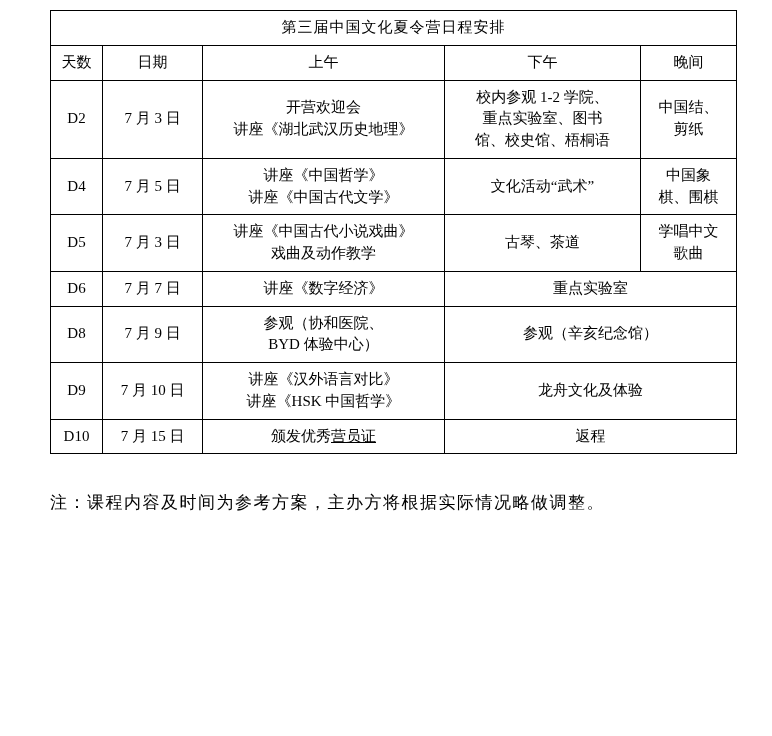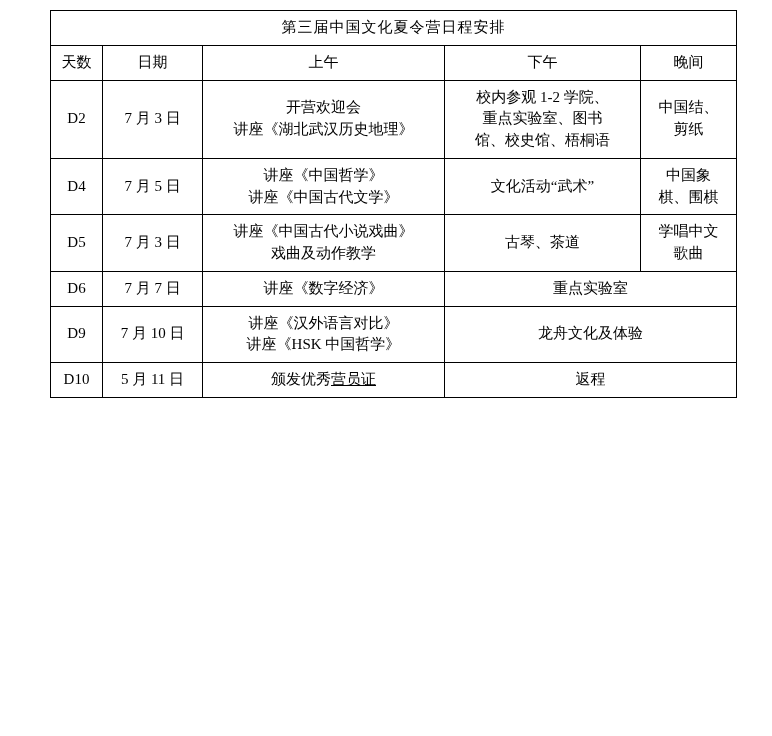--- a/index.html
+++ b/index.html
@@ -145,33 +145,43 @@
       </tr>
 
       <tr>
         <td>D6</td>
         <td>7 月 7 日</td>
         <td>讲座《数字经济》</td>
         <td colspan="2">重点实验室</td>
       </tr>
 
 
+      <tr>
+        <td>D8</td>
+        <td>7 月 9 日</td>
+        <td>
+          <span class="cell-line">参观（协和医院、</span>
+          <span class="cell-line">BYD 体验中心）</span>
+        </td>
+        <td colspan="2">参观（辛亥纪念馆）</td>
+      </tr>
 
       <tr>
         <td>D9</td>
         <td>7 月 10 日</td>
         <td>
           <span class="cell-line">讲座《汉外语言对比》</span>
           <span class="cell-line">讲座《HSK 中国哲学》</span>
         </td>
         <td colspan="2">龙舟文化及体验</td>
       </tr>
 
       <tr>
         <td>D10</td>
-        <td>5 月 11 日</td>
+        <td>7 月 15 日</td>
         <td><span>颁发优秀</span><span class="underline-blue">营员证</span></td>
         <td colspan="2">返程</td>
       </tr>
     </tbody>
   </table>
 
+  <div class="note">注：课程内容及时间为参考方案，主办方将根据实际情况略做调整。</div>
 </div>
 
 </body></html>

